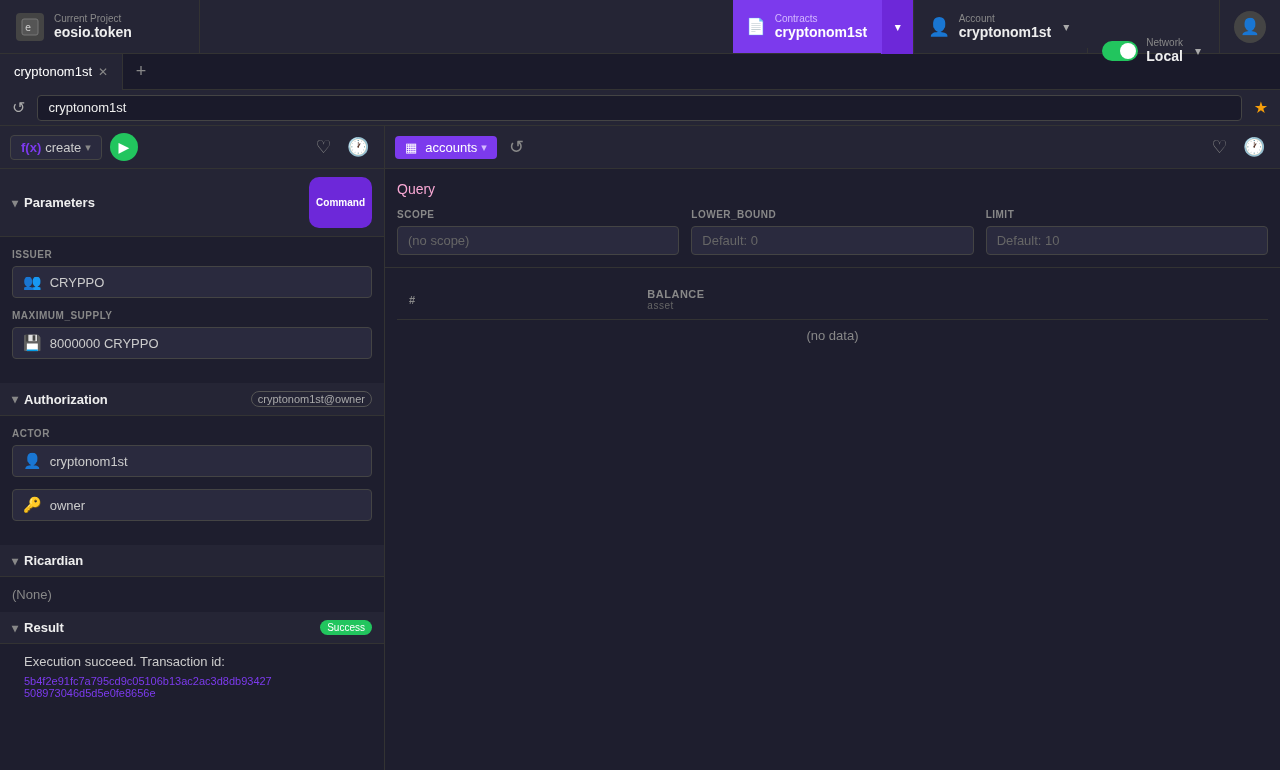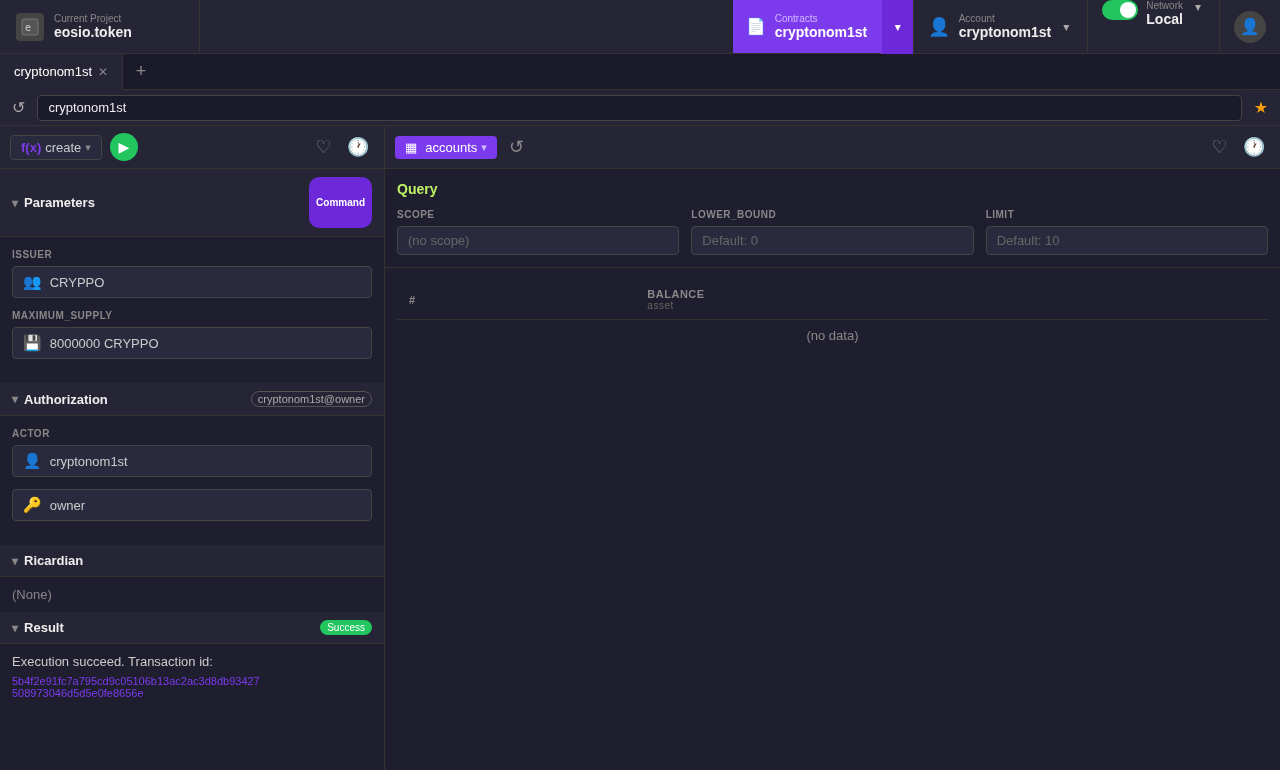--- a/index.html
+++ b/index.html
@@ -64,23 +64,25 @@
     .account-icon { font-size: 18px; color: #aaa; }
     .account-info { display: flex; flex-direction: column; }
     .account-label { font-size: 10px; color: #888; }
     .account-name { font-size: 14px; color: #eee; font-weight: 600; }
     .account-arrow {
       color: #aaa; font-size: 12px; cursor: pointer; padding: 0 4px;
     }
 
     .top-bar-network {
       display: flex;
+      align-items: center;
       padding: 0 14px;
       gap: 8px;
       border-left: 1px solid #333;
+      margin-top: 48px;
     }
     .network-toggle {
       width: 36px; height: 20px;
       background: #22c55e;
       border-radius: 10px;
       position: relative;
     }
     .network-toggle::after {
       content: '';
       position: absolute;
@@ -252,21 +254,21 @@
     .field-input-icon { color: #888; font-size: 15px; }
     .field-input input {
       background: transparent; border: none; color: #ccc;
       font-size: 13px; outline: none; width: 100%;
     }
 
     
     .ricardian-content { padding: 10px 12px; color: #888; font-size: 13px; }
 
     
-    .result-content { padding: 10px 12px; }
+    .result-content { padding: 10px 24px; }
     .result-text { color: #ccc; font-size: 13px; margin-bottom: 6px; }
     .result-hash { color: #7c3aed; font-size: 11px; cursor: pointer; word-break: break-all; }
 
     
     .right-panel {
       flex: 1;
       background: #1e1e2e;
       display: flex;
       flex-direction: column;
       overflow: hidden;
@@ -287,21 +289,21 @@
       border: none;
       border-radius: 4px;
       padding: 4px 10px;
       color: #fff; cursor: pointer; font-size: 13px;
     }
     .table-btn .tb-arrow { color: #d4b8ff; font-size: 11px; }
     .refresh-btn { color: #888; cursor: pointer; font-size: 18px; padding: 4px; }
 
     
     .query-section { padding: 12px; border-bottom: 1px solid #333; }
-    .query-title { font-size: 14px; color: #bef264; font-weight: 700; margin-bottom: 12px; }
+    .query-title { font-size: 14px; color: #f9a8d4; font-weight: 400; margin-bottom: 12px; }
     .query-fields { display: flex; gap: 12px; }
     .query-field { flex: 1; }
     .query-field-label {
       font-size: 10px; color: #888; font-weight: 600;
       letter-spacing: 0.5px; margin-bottom: 6px; text-transform: uppercase;
     }
     .query-field input {
       width: 100%;
       background: #2a2a3e;
       border: 1px solid #444;

